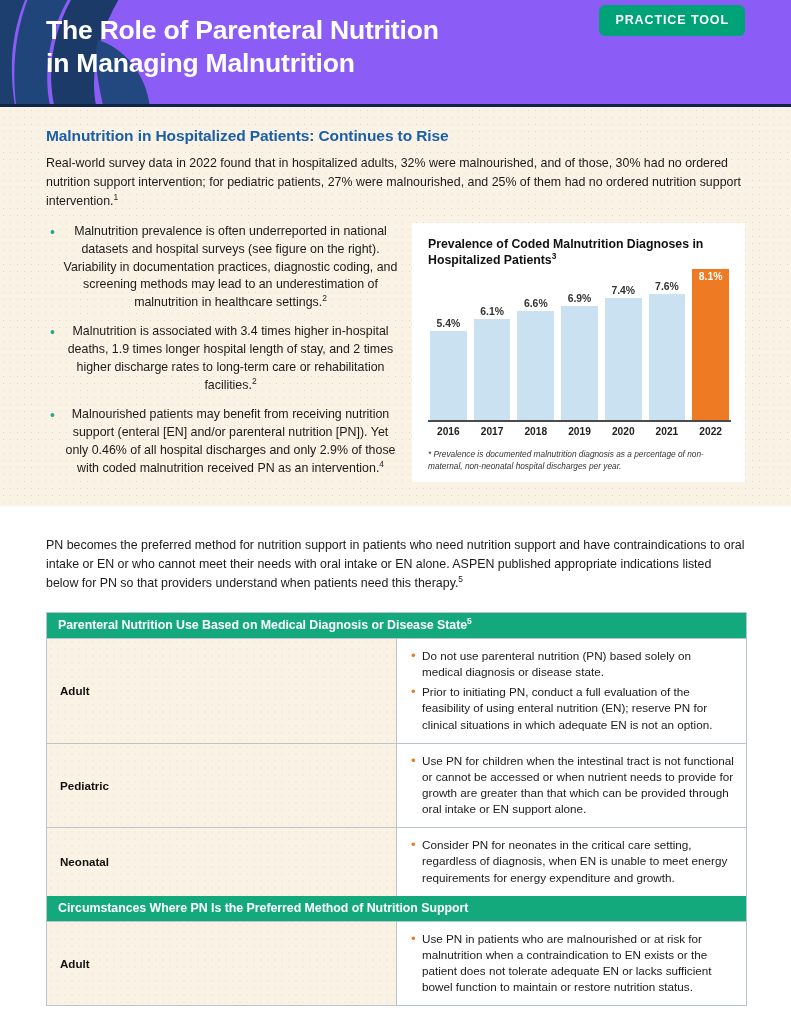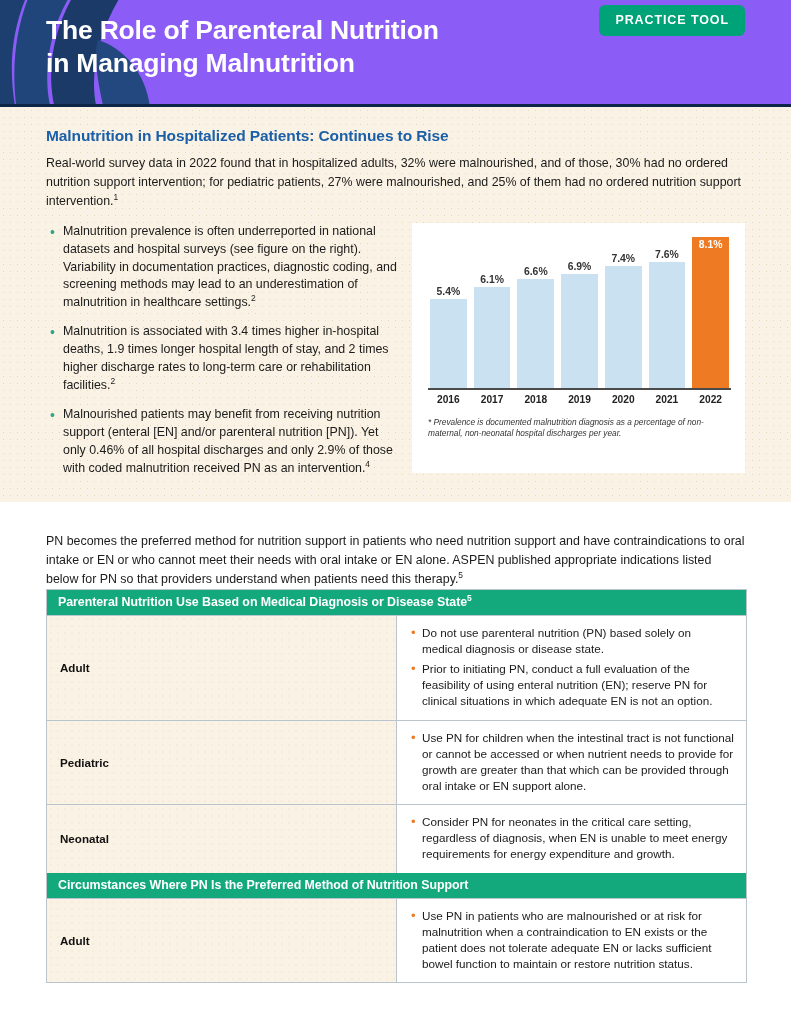--- a/index.html
+++ b/index.html
@@ -105,20 +105,21 @@
     flex: 0 0 352px;
     padding-left: 4px;
   }
   .bullet {
     position: relative;
     font-size: 12.4px;
     line-height: 1.45;
     color: #1b1b1b;
     padding-left: 13px;
     margin-bottom: 11px;
+    text-align: center;
   }
   .bullet:last-child { margin-bottom: 0; }
   .bullet::before {
     content: "•";
     position: absolute;
     left: 0;
     top: -1px;
     color: #2fa58a;
     font-size: 14px;
   }
@@ -205,21 +206,21 @@
 
   
   .white-section {
     background: #ffffff;
     padding: 30px 46px 0 46px;
   }
   .intro-para {
     font-size: 12.4px;
     line-height: 1.52;
     color: #1b1b1b;
-    margin-bottom: 0;
+    margin-bottom: 19px;
     max-width: 706px;
   }
 
   
   .pn-table {
     width: 701px;
     border: 1px solid #b9c4cc;
     border-collapse: collapse;
     table-layout: fixed;
   }
@@ -307,20 +308,23 @@
         </div>
         <div class="bullet">
           <span>Malnutrition is associated with 3.4 times higher in-hospital deaths, 1.9 times longer hospital length of stay, and 2 times higher discharge rates to long-term care or rehabilitation facilities.</span><sup>2</sup>
         </div>
         <div class="bullet">
           <span>Malnourished patients may benefit from receiving nutrition support (enteral [EN] and/or parenteral nutrition [PN]). Yet only 0.46% of all hospital discharges and only 2.9% of those with coded malnutrition received PN as an intervention.</span><sup>4</sup>
         </div>
       </div>
 
       <div class="chart-card">
+        <div class="chart-title">
+          <span>Prevalence of Coded Malnutrition Diagnoses in Hospitalized Patients</span><sup>3</sup>
+        </div>
 
         <div class="chart-plot" id="chart-plot">
             <div class="bar-col">
               <div class="bar-value">5.4%</div>
               <div class="bar" style="height: 89px; background: rgb(201, 225, 241);"></div>
             </div>
             <div class="bar-col">
               <div class="bar-value">6.1%</div>
               <div class="bar" style="height: 101px; background: rgb(201, 225, 241);"></div>
             </div>

